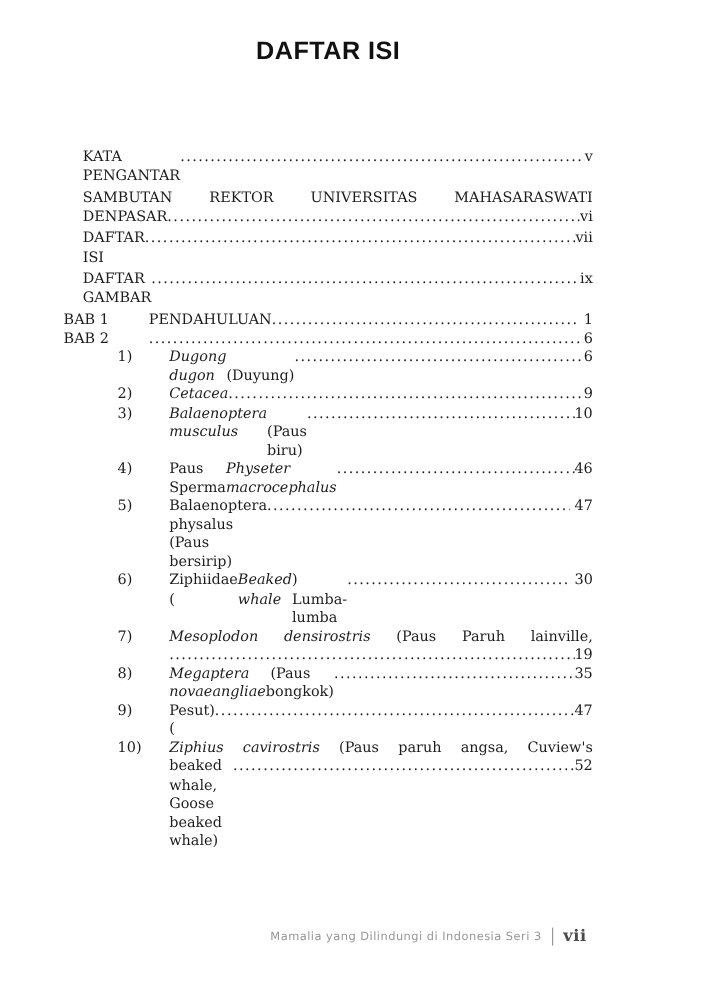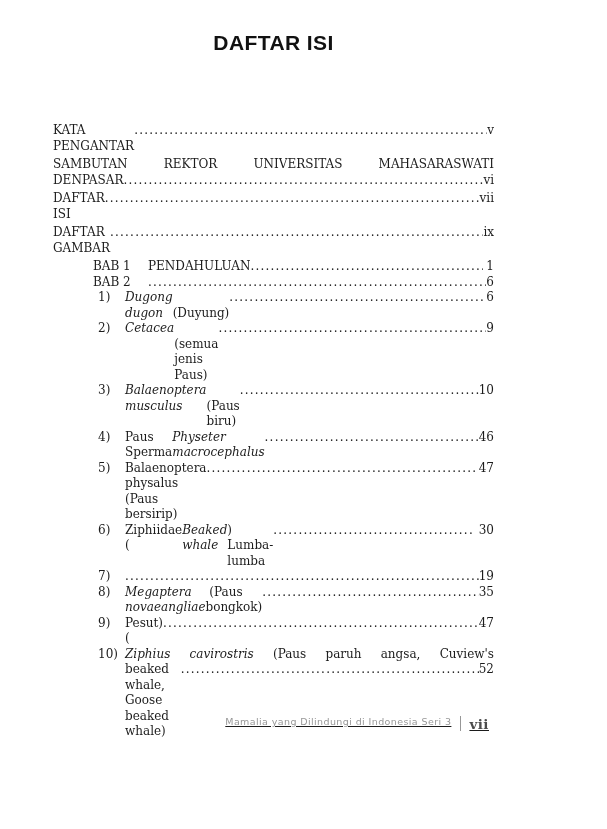--- a/index.html
+++ b/index.html
@@ -38,42 +38,42 @@
   .toc {
     position: absolute;
     left: 53px;
     top: 123px;
     width: 441px;
     font-size: 12px;
   }
   .entry { display: flex; align-items: flex-start; }
   .entry.gap { margin-bottom: 3px; }
   .entry.item { padding-left: 45px; }
-  .blabel { flex: 0 0 55px; line-height: 15.5px; margin-left: 40px; }
+  .blabel { flex: 0 0 55px; line-height: 15.5px; }
   .num { flex: 0 0 27px; line-height: 15.5px; }
   .txt { flex: 1 1 auto; min-width: 0; }
-  .line { line-height: 15.5px; }
+  .line { line-height: 15.5px; margin-left: 16px; }
   .line.just { text-align: justify; text-align-last: justify; }
   .line.last { display: flex; align-items: baseline; }
   .line.last .seg { white-space: pre-wrap; }
   .it { font-style: italic; }
   .dots {
     flex: 1 1 auto;
     min-width: 8px;
     overflow: hidden;
     white-space: nowrap;
     letter-spacing: 1.2px;
   }
   .pg { white-space: pre; flex: 0 0 auto; }
   .footer {
     position: absolute;
-    top: 716px;
+    top: 772px;
     right: 112px;
     display: flex;
-    text-decoration: underline;
+    align-items: center;
   }
   .footer-text {
     font-family: "DejaVu Sans", sans-serif;
     font-size: 9.5px;
     letter-spacing: 0.4px;
     color: var(--footer-gray);
   }
   .footer-divider {
     width: 1px;
     height: 15px;
@@ -163,21 +163,20 @@
             <span class="dots">................................................................................................................................................................................................................................................</span>
             <span class="pg">6</span>
           </div>
         </div>
       </div>
       <div class="entry item">
         <span class="num">2)</span>
         <div class="txt">
           <div class="line last">
             <span class="seg it">Cetacea</span>
-            <span class="seg"> (semua jenis Paus)</span>
             <span class="dots">................................................................................................................................................................................................................................................</span>
             <span class="pg">9</span>
           </div>
         </div>
       </div>
       <div class="entry item">
         <span class="num">3)</span>
         <div class="txt">
           <div class="line last">
             <span class="seg it">Balaenoptera musculus</span>
@@ -216,20 +215,21 @@
             <span class="seg it">Beaked whale</span>
             <span class="seg">) Lumba-lumba </span>
             <span class="dots">................................................................................................................................................................................................................................................</span>
             <span class="pg"> 30</span>
           </div>
         </div>
       </div>
       <div class="entry item">
         <span class="num">7)</span>
         <div class="txt">
+          <div class="line just"><span class="seg it">Mesoplodon densirostris</span><span class="seg"> (Paus Paruh lainville,</span></div>
           <div class="line last">
             <span class="dots">................................................................................................................................................................................................................................................</span>
             <span class="pg">19</span>
           </div>
         </div>
       </div>
       <div class="entry item">
         <span class="num">8)</span>
         <div class="txt">
           <div class="line last">

